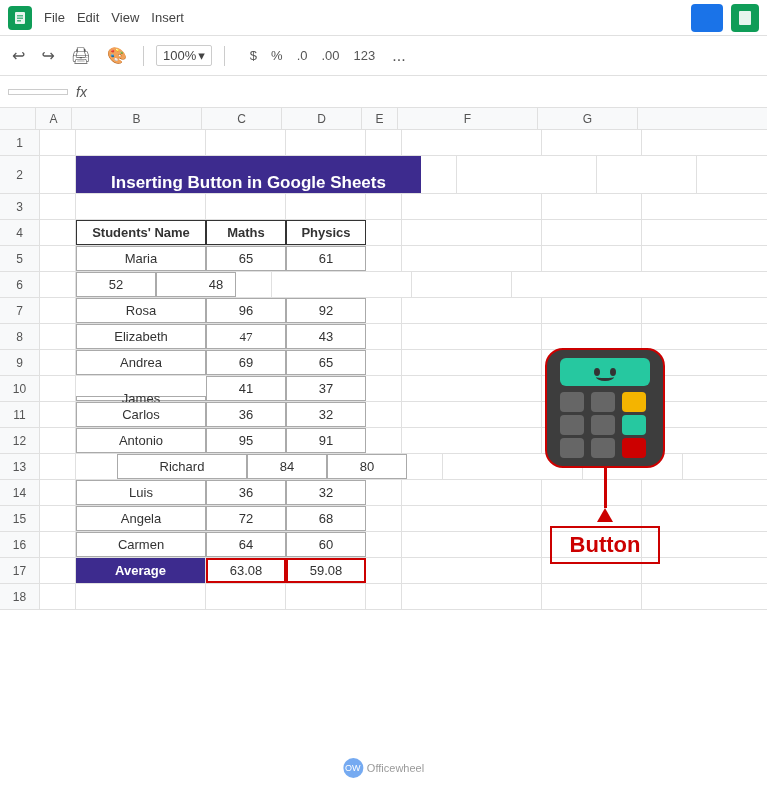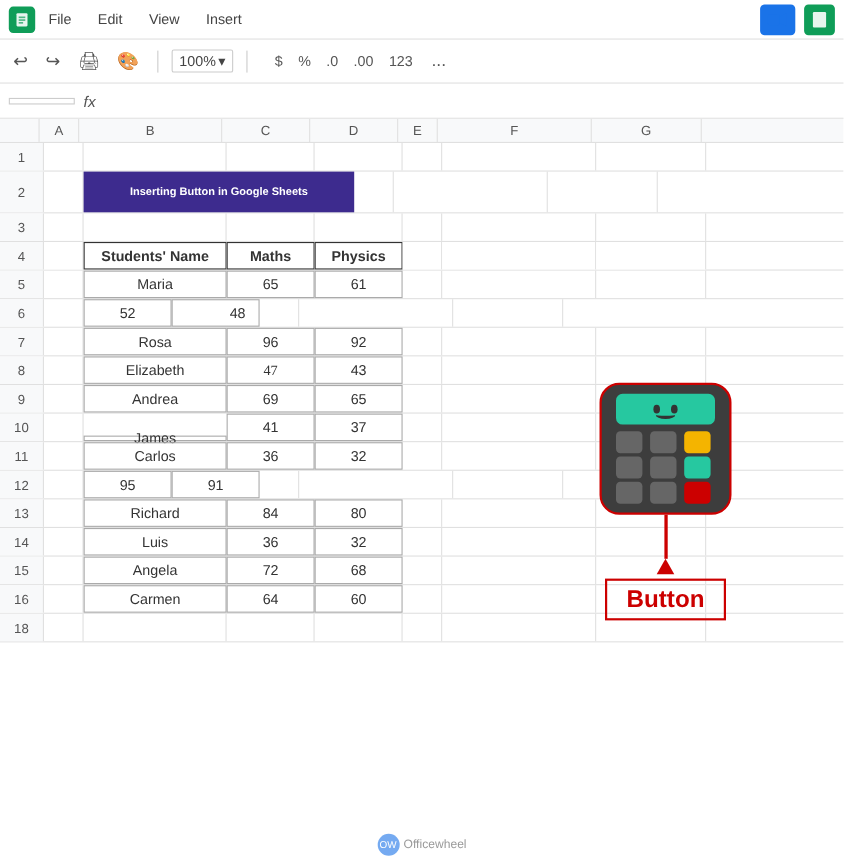--- a/index.html
+++ b/index.html
@@ -27,21 +27,21 @@
       height: 24px;
       background: #0f9d58;
       border-radius: 4px;
       margin-right: 12px;
       display: flex;
       align-items: center;
       justify-content: center;
     }
     .menu-items {
       display: flex;
-      gap: 24px;
+      gap: 12px;
       font-size: 13px;
       color: #444;
     }
     .menu-items span {
       cursor: pointer;
     }
     .finished-script-btn {
       position: absolute;
       left: 390px;
       top: 6px;
@@ -224,25 +224,25 @@
     .col-d { width: 80px; min-width: 80px; }
     .col-e { width: 36px; min-width: 36px; }
     .col-f { width: 140px; min-width: 140px; }
     .col-g { width: 100px; min-width: 100px; }
 
     
     .title-cell {
       background: #3d2b8e;
       color: white;
       font-weight: bold;
-      font-size: 10px;
-      display: flex;
-      align-items: center;
-      justify-content: center;
-      width: 246px; 
+      font-size: 17px;
+      display: flex;
+      align-items: flex-end;
+      justify-content: center;
+      width: 345px; 
     }
 
     
     .table-header .cell {
       font-weight: bold;
       background: #fff;
     }
 
     
     .avg-row .cell-b {
@@ -571,30 +571,31 @@
       <div class="cell col-b" style="border:1px solid #aaa;">Carlos</div>
       <div class="cell col-c" style="border:1px solid #aaa;">36</div>
       <div class="cell col-d" style="border:1px solid #aaa;">32</div>
       <div class="cell col-e"></div>
       <div class="cell col-f"></div>
       <div class="cell col-g"></div>
     </div>
         <div class="grid-row">
       <div class="row-num">12</div>
       <div class="cell col-a"></div>
+      <div class="cell col-b" style="border:1px solid #aaa;">Antonio</div>
       <div class="cell col-c" style="border:1px solid #aaa;">95</div>
       <div class="cell col-d" style="border:1px solid #aaa;">91</div>
       <div class="cell col-e"></div>
       <div class="cell col-f"></div>
       <div class="cell col-g"></div>
     </div>
         <div class="grid-row">
       <div class="row-num">13</div>
       <div class="cell col-a"></div>
-      <div class="cell col-b" style="border:1px solid #aaa;">Richard</div>
+      <div class="cell col-b" style="border:1px solid #aaa;margin-left:41px;">Richard</div>
       <div class="cell col-c" style="border:1px solid #aaa;">84</div>
       <div class="cell col-d" style="border:1px solid #aaa;">80</div>
       <div class="cell col-e"></div>
       <div class="cell col-f"></div>
       <div class="cell col-g"></div>
     </div>
         <div class="grid-row">
       <div class="row-num">14</div>
       <div class="cell col-a"></div>
       <div class="cell col-b" style="border:1px solid #aaa;">Luis</div>
@@ -619,20 +620,36 @@
       <div class="cell col-a"></div>
       <div class="cell col-b" style="border:1px solid #aaa;">Carmen</div>
       <div class="cell col-c" style="border:1px solid #aaa;">64</div>
       <div class="cell col-d" style="border:1px solid #aaa;">60</div>
       <div class="cell col-e"></div>
       <div class="cell col-f"></div>
       <div class="cell col-g"></div>
     </div>
       </div>
 
+    <div class="grid-row avg-row">
+      <div class="row-num">17</div>
+      <div class="cell col-a"></div>
+      <div class="cell col-b cell-b" style="background:#3d2b8e;color:white;font-weight:bold;justify-content:center;">
+        <span>Average</span>
+      </div>
+      <div class="cell col-c avg-val-c" style="border:2px solid #cc0000;">
+        <span>63.08</span>
+      </div>
+      <div class="cell col-d avg-val-d" style="border:2px solid #cc0000;">
+        <span>59.08</span>
+      </div>
+      <div class="cell col-e"></div>
+      <div class="cell col-f"></div>
+      <div class="cell col-g"></div>
+    </div>
 
     <div class="grid-row">
       <div class="row-num">18</div>
       <div class="cell col-a"></div>
       <div class="cell col-b"></div>
       <div class="cell col-c"></div>
       <div class="cell col-d"></div>
       <div class="cell col-e"></div>
       <div class="cell col-f"></div>
       <div class="cell col-g"></div>

